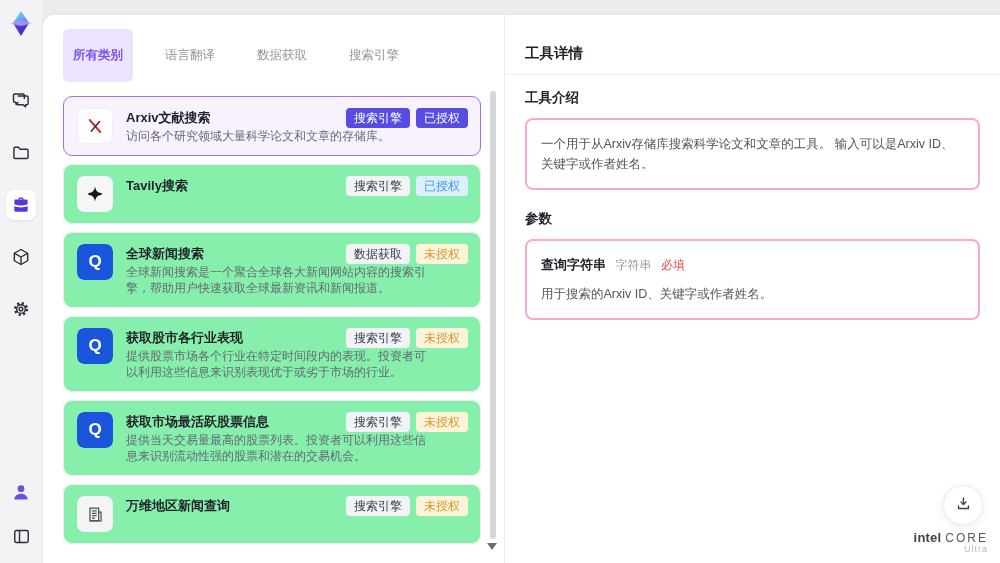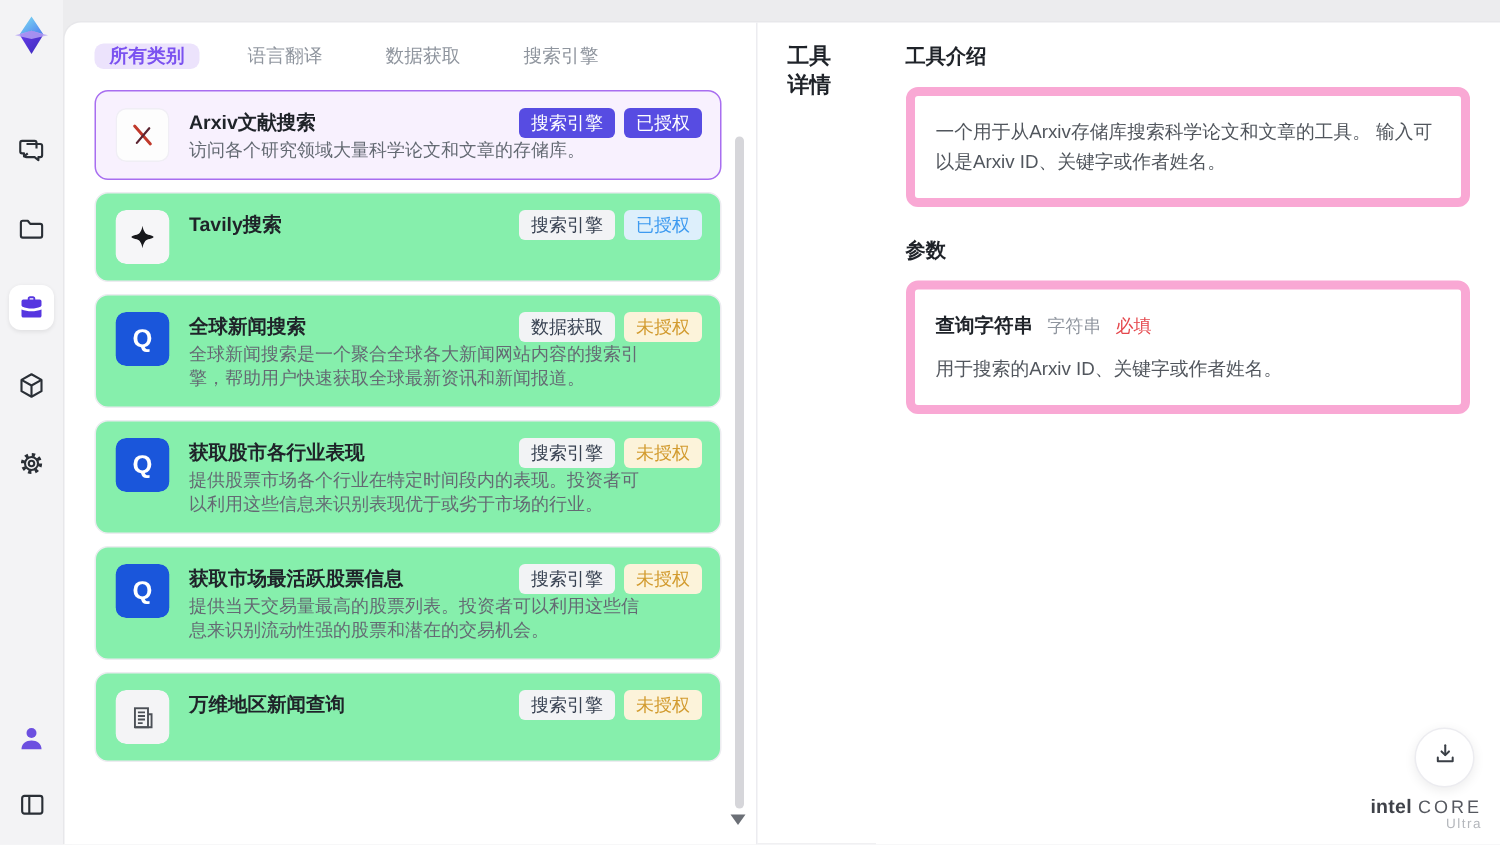--- a/index.html
+++ b/index.html
@@ -15,47 +15,47 @@
   .rail-bottom { margin-top:auto; margin-bottom:12px; display:flex; flex-direction:column; gap:14px; align-items:center; }
   .rail svg { display:block; }
 
   
   .card { position:absolute; left:42px; top:14px; right:0; bottom:0; background:#fff; border-top-left-radius:12px; border:1px solid #e7e7ea; border-right:none; border-bottom:none; display:flex; }
 
   
   .col-list { width:462px; flex:none; padding:14px 0 0 20px; position:relative; border-right:1px solid #ececf0; }
   .list-title { font-size:15px; font-weight:bold; margin:4px 0 16px 2px; }
   .tabs { display:flex; align-items:center; gap:22px; margin-bottom:14px; }
-  .tab { font-size:12.5px; color:#8f959e; cursor:pointer; padding:0 10px; border-radius:6px; white-space:nowrap; }
+  .tab { font-size:12.5px; color:#8f959e; cursor:pointer; padding:18px 10px; border-radius:6px; white-space:nowrap; }
   .tab.active { background:#ece3fc; color:#7b52f0; font-weight:bold; }
   .tool-list { width:418px; }
   .tool-card { position:relative; display:flex; gap:13px; padding:11px 13px; border:1px solid #ececf0; border-radius:9px; background:#86efac; margin-bottom:8px; cursor:pointer; }
   .tool-card.selected { background:#f8f1fe; border:1.5px solid #a86ef0; }
   .tool-icon { width:36px; height:36px; border-radius:7px; flex:none; display:flex; align-items:center; justify-content:center; overflow:hidden; }
   .tool-body { flex:1; min-width:0; padding-top:1px; }
   .tool-name { font-size:13px; font-weight:bold; line-height:17px; margin-bottom:2px; color:#1f2329; }
   .tool-desc { font-size:12px; line-height:16px; color:#646a73; width:302px; }
   .tool-tags { position:absolute; top:11px; right:12px; display:flex; gap:6px; }
   .badge { font-size:12px; line-height:20px; padding:0 8px; border-radius:4px; white-space:nowrap; }
   .badge.purple { background:#574ce2; color:#fff; }
   .badge.gray   { background:#f2f3f5; color:#374151; }
   .badge.blue   { background:#ddeffb; color:#3d9af0; }
   .badge.orange { background:#fcf3da; color:#d29b2f; }
 
   
   .scrollbar-thumb { position:absolute; right:8px; top:76px; width:6px; height:448px; border-radius:3px; background:#d6d6da; }
   .scroll-arrow { position:absolute; right:7px; top:528px; width:0; height:0; border-left:5px solid transparent; border-right:5px solid transparent; border-top:7px solid #6b6f76; }
 
   
-  .col-detail { flex:1; display:flex; flex-direction:row; }
+  .col-detail { flex:1; display:flex; flex-direction:column;margin-top:16px; }
   .detail-header { padding:13px 20px 11px 20px; border-bottom:1px solid #f0f0f2; }
   .detail-title { font-size:14.5px; font-weight:bold; }
   .detail-body { padding:14px 20px; }
   .section-heading { font-size:13.5px; font-weight:bold; margin-bottom:11px; }
-  .info-box { border:6px solid #f9a8d4; border-radius:8px; background:#fff; padding:14px; font-size:12.5px; color:#51565d; line-height:1.6; margin-bottom:20px; }
+  .info-box { border:2px solid #f9a8d4; border-radius:8px; background:#fff; padding:14px; font-size:12.5px; color:#51565d; line-height:1.6; margin-bottom:20px; }
   .param-line { margin-bottom:8px; }
   .param-name { font-size:13px; font-weight:bold; color:#1f2329; }
   .param-type { font-size:12px; color:#8f959e; margin-left:6px; }
   .param-required { font-size:12px; color:#e5484d; margin-left:6px; }
   .param-desc { font-size:12.5px; color:#51565d; }
 
   
   .fab { position:absolute; right:17px; bottom:38px; width:40px; height:40px; border-radius:50%; background:#fff; border:1px solid #ececf0; box-shadow:0 2px 8px rgba(0,0,0,.08); display:flex; align-items:center; justify-content:center; cursor:pointer; z-index:6; }
   .brand { position:absolute; right:12px; bottom:8px; text-align:right; z-index:6; line-height:1.1; }
   .brand-row { font-size:13px; color:#3f4249; white-space:nowrap; }

